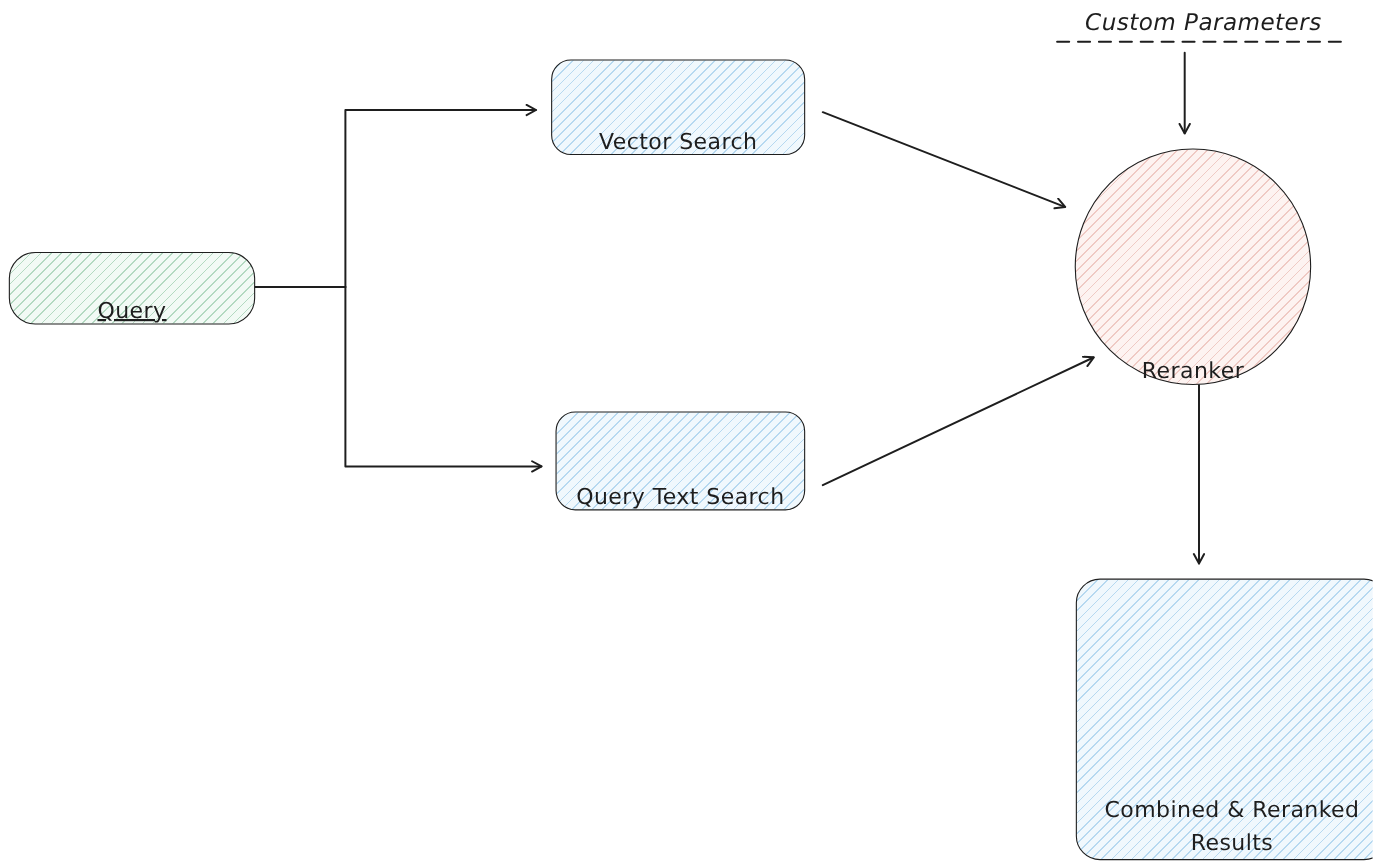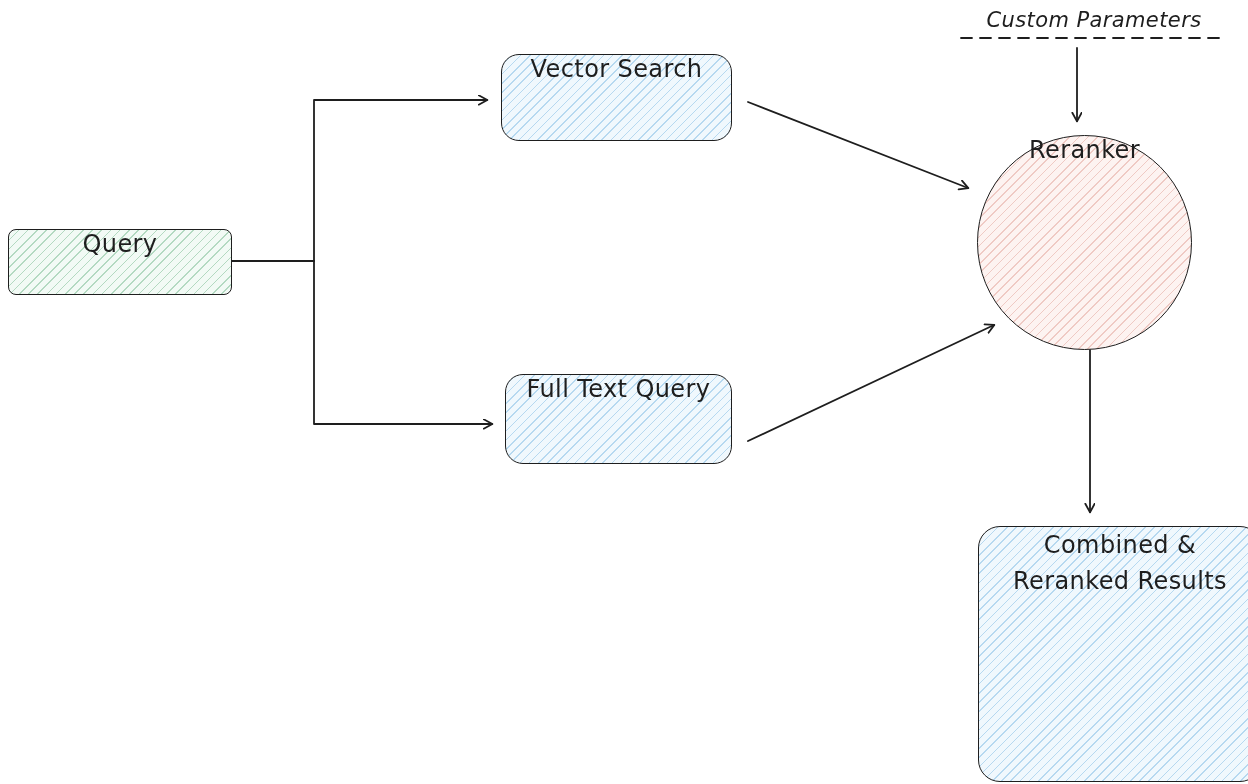--- a/index.html
+++ b/index.html
@@ -29,44 +29,44 @@
   .edge {
     fill: none;
     stroke: var(--stroke, #1e1e1e);
     stroke-width: 1.8;
     stroke-linecap: round;
     stroke-linejoin: round;
   }
   .node {
     position: absolute;
     display: flex;
-    align-items: flex-start;
+    align-items: flex-end;
     justify-content: center;
     text-align: center;
     border: 1.7px solid var(--stroke, #1e1e1e);
     color: var(--stroke, #1e1e1e);
-    font-size: 24px;
+    font-size: 20px;
     letter-spacing: 0.4px;
   }
   .hatch-green {
     background-color: var(--query-fill, #f2faf5);
     background-image: repeating-linear-gradient(135deg,
       var(--query-hatch, #55a87366) 0 1.1px, transparent 1.1px 6.5px);
   }
   .hatch-blue {
     background-color: var(--search-fill, #f0f8fd);
     background-image: repeating-linear-gradient(135deg,
       var(--search-hatch, #4a9ed859) 0 1.1px, transparent 1.1px 6.5px);
   }
   .hatch-pink {
     background-color: var(--reranker-fill, #fdf3f1);
     background-image: repeating-linear-gradient(135deg,
       var(--reranker-hatch, #d57d7059) 0 1.1px, transparent 1.1px 6.5px);
   }
-  .node-query    { left: 8px;   top: 229px; width: 222px; height: 64px;  border-radius: 8px; }
+  .node-query    { left: 8px;   top: 229px; width: 222px; height: 64px;  border-radius: 24px; text-decoration: underline; }
   .node-vector   { left: 501px; top: 54px;  width: 229px; height: 85px;  border-radius: 18px; }
   .node-fulltext { left: 505px; top: 374px; width: 225px; height: 88px;  border-radius: 18px; }
   .node-reranker { left: 977px; top: 135px; width: 213px; height: 213px; border-radius: 50%; }
   .node-results  {
     left: 978px; top: 526px; width: 262px; height: 254px;
     border-radius: 22px; line-height: 1.5; padding: 0 10px;
   }
   .custom-params {
     position: absolute;
     left: 960px;
@@ -103,21 +103,21 @@
 
   <div class="node hatch-green node-query">
     <span>Query</span>
   </div>
 
   <div class="node hatch-blue node-vector">
     <span>Vector Search</span>
   </div>
 
   <div class="node hatch-blue node-fulltext">
-    <span>Full Text Query</span>
+    <span>Query Text Search</span>
   </div>
 
   <div class="node hatch-pink node-reranker">
     <span>Reranker</span>
   </div>
 
   <div class="node hatch-blue node-results">
     <span>Combined &amp; Reranked Results</span>
   </div>
 

